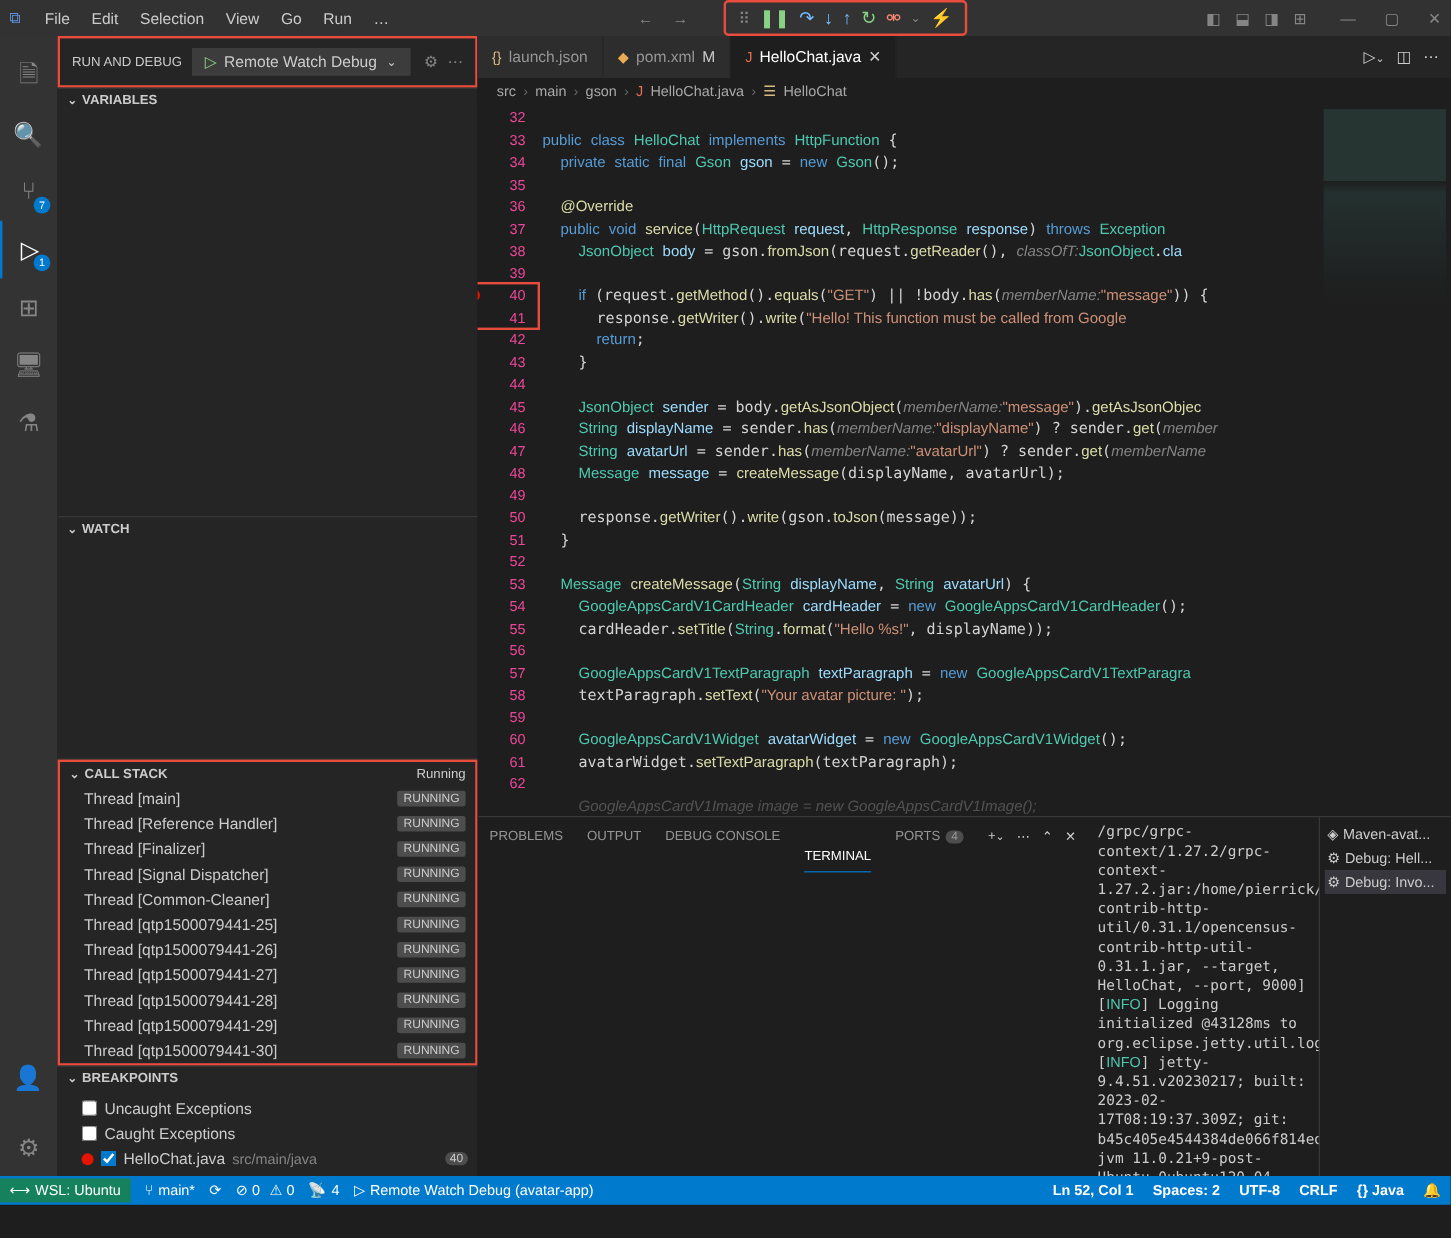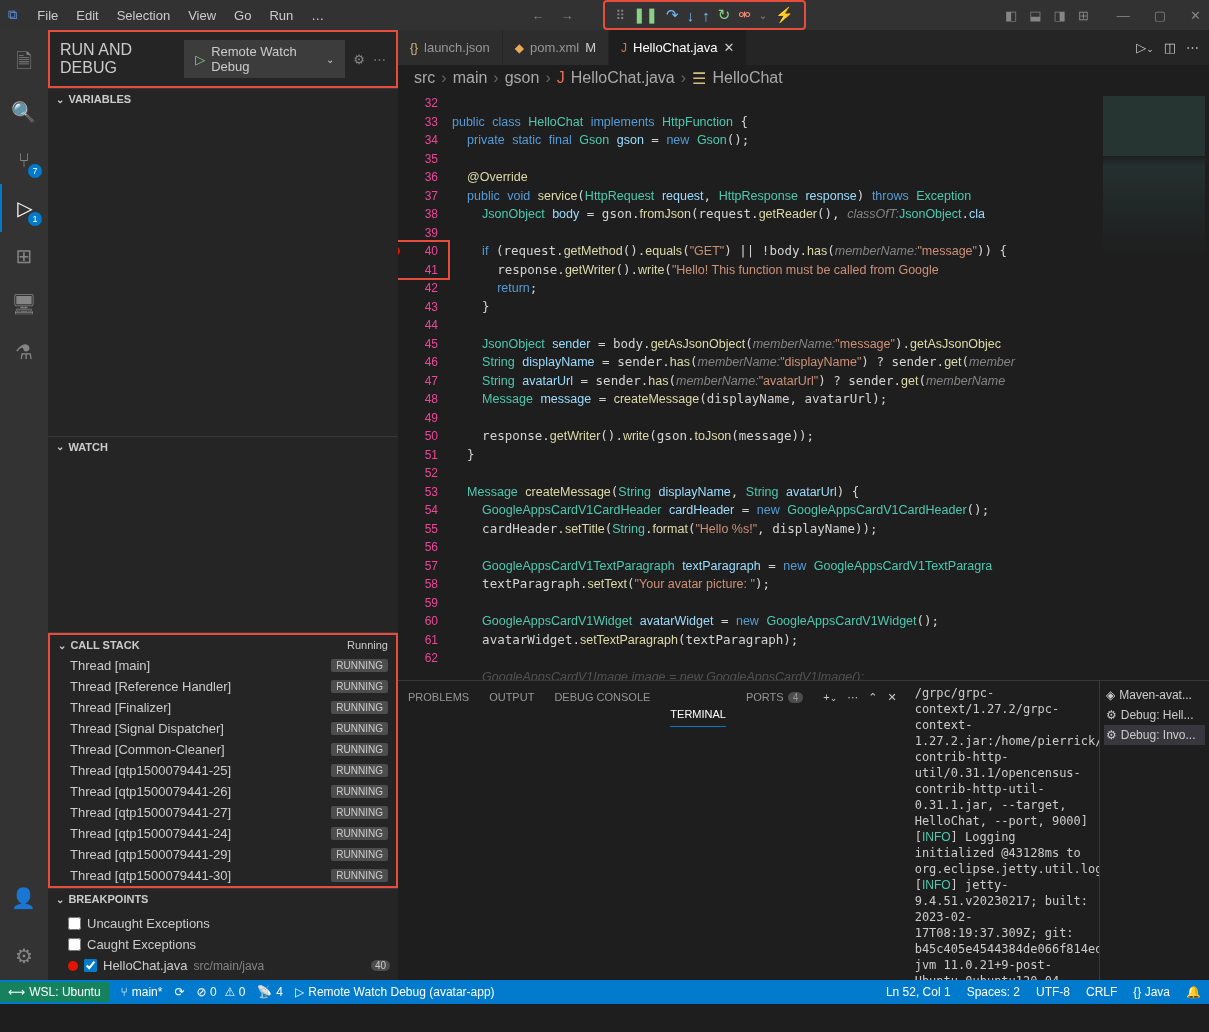--- a/index.html
+++ b/index.html
@@ -22,21 +22,21 @@
 
 .main { display: flex; height: 950px; }
 .activity-bar { width: 48px; background: #333333; display: flex; flex-direction: column; align-items: center; padding-top: 10px; }
 .activity-bar .act-icon { width: 48px; height: 48px; display: flex; align-items: center; justify-content: center; color: #858585; font-size: 20px; position: relative; }
 .activity-bar .act-icon.active { color: #ffffff; border-left: 2px solid #007acc; }
 .activity-bar .badge { position: absolute; bottom: 6px; right: 6px; background: #007acc; color: white; border-radius: 50%; width: 14px; height: 14px; font-size: 9px; display: flex; align-items: center; justify-content: center; }
 .activity-bar .bottom { margin-top: auto; margin-bottom: 10px; }
 
 .sidebar { width: 350px; background: #252526; display: flex; flex-direction: column; }
 .sidebar-header { display: flex; align-items: center; padding: 8px 10px; gap: 8px; border: 2px solid #e74c3c; }
-.sidebar-header .title { font-size: 16px; color: #cccccc; }
+.sidebar-header .title { font-size: 11px; color: #cccccc; }
 .config-select { background: #3c3c3c; color: #cccccc; padding: 3px 10px; display: flex; align-items: center; gap: 6px; border: 1px solid #3c3c3c; }
 .config-select .play-icon { color: #89d185; }
 .config-select .chevron { color: #cccccc; margin-left: 2px; font-size: 10px; }
 .sidebar-header .gear { color: #858585; margin-left: auto; }
 .sidebar-header .more { color: #858585; }
 
 .section { border-top: 1px solid #383838; }
 .section-header { display: flex; align-items: center; padding: 4px 8px; font-size: 11px; font-weight: bold; color: #cccccc; cursor: pointer; }
 .section-header .chev { margin-right: 4px; font-size: 10px; }
 .section-header .status { margin-left: auto; font-size: 11px; font-weight: normal; }
@@ -59,21 +59,21 @@
 .tab { display: flex; align-items: center; padding: 0 12px; gap: 6px; color: #969696; background: #2d2d2d; border-right: 1px solid #252526; }
 .tab.active { background: #1e1e1e; color: #ffffff; }
 .tab .file-icon { font-size: 12px; }
 .tab .yellow { color: #e8ab53; }
 .tab .json-i { color: #d7ba7d; }
 .tab .java-i { color: #e76f51; }
 .tab .mod { color: #cccccc; }
 .tab .close { color: #cccccc; }
 .tab-actions { margin-left: auto; display: flex; align-items: center; gap: 10px; padding: 0 10px; color: #cccccc; }
 
-.breadcrumbs { display: flex; padding: 4px 16px; gap: 6px; color: #a9a9a9; font-size: 16px; background: #1e1e1e; }
+.breadcrumbs { display: flex; align-items: center; padding: 4px 16px; gap: 6px; color: #a9a9a9; font-size: 12px; background: #1e1e1e; }
 .breadcrumbs .sep { color: #666; }
 .breadcrumbs .java-i { color: #e76f51; }
 .breadcrumbs .class-i { color: #d7ba7d; }
 
 .editor-body { display: flex; flex: 1; overflow: hidden; position: relative; }
 .gutter { width: 54px; text-align: right; padding-right: 14px; color: #ec4899; font-family: 'Consolas', monospace; font-size: 12px; line-height: 18.5px; padding-top: 2px; }
 .gutter .line { height: 18.5px; position: relative; }
 .gutter .line.bp::before { content: ''; position: absolute; left: -8px; top: 4px; width: 10px; height: 10px; background: #e51400; border-radius: 50%; }
 .gutter .bp-box { border: 2px solid #e74c3c; position: absolute; left: -18px; width: 70px; height: 40px; top: -2px; }
 .code { flex: 1; font-family: 'Consolas', monospace; font-size: 12.5px; line-height: 18.5px; white-space: pre; overflow: hidden; padding-top: 2px; color: #d4d4d4; }
@@ -99,21 +99,21 @@
 .terminal .info { color: #4ec9b0; }
 .terminal .url-box { border: 2px solid #e74c3c; display: inline-block; padding: 0 2px; }
 .panel-side { width: 110px; border-left: 1px solid #383838; padding: 4px; font-size: 12px; }
 .panel-side .row { display: flex; align-items: center; gap: 4px; padding: 3px 2px; color: #cccccc; white-space: nowrap; overflow: hidden; }
 .panel-side .row.active { background: #37373d; }
 .panel-side .icon { font-size: 12px; }
 
 .statusbar { height: 24px; background: #007acc; display: flex; align-items: center; padding: 0 8px; font-size: 12px; color: #ffffff; gap: 12px; }
 .statusbar .item { display: flex; align-items: center; gap: 4px; }
 .statusbar .wsl { background: #16825d; padding: 3px 8px; margin: -3px 0 -3px -8px; }
-.statusbar .right { margin-left: auto; display: flex; gap: 16px; }
+.statusbar .right { margin-left: auto; display: flex; gap: 16px; font-weight: bold; }
 .statusbar .warn { display: flex; gap: 8px; }
 </style>
 </head>
 <body>
 
 <div class="titlebar">
   <span class="icon">⧉</span>
   <div class="menu">
     <span class="menu-item">File</span>
     <span class="menu-item">Edit</span>
@@ -227,21 +227,21 @@
             </div>
             <div class="thread-row">
               <span class="name">Thread [qtp1500079441-26]</span>
               <span class="state">RUNNING</span>
             </div>
             <div class="thread-row">
               <span class="name">Thread [qtp1500079441-27]</span>
               <span class="state">RUNNING</span>
             </div>
             <div class="thread-row">
-              <span class="name">Thread [qtp1500079441-24]</span>
+              <span class="name">Thread [qtp1500079441-28]</span>
               <span class="state">RUNNING</span>
             </div>
             <div class="thread-row">
               <span class="name">Thread [qtp1500079441-29]</span>
               <span class="state">RUNNING</span>
             </div>
             <div class="thread-row">
               <span class="name">Thread [qtp1500079441-30]</span>
               <span class="state">RUNNING</span>
             </div>

